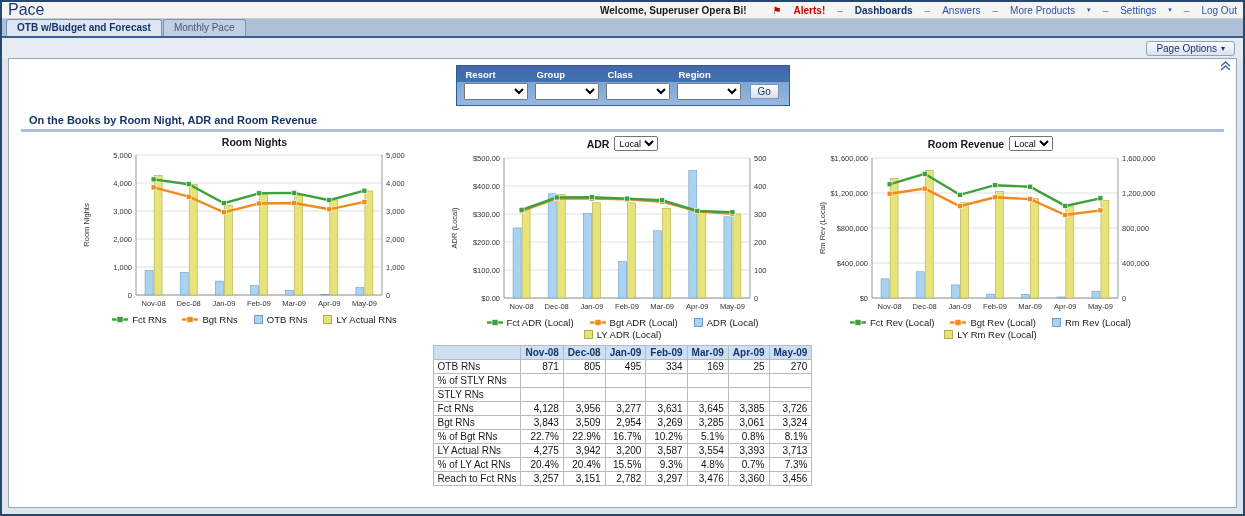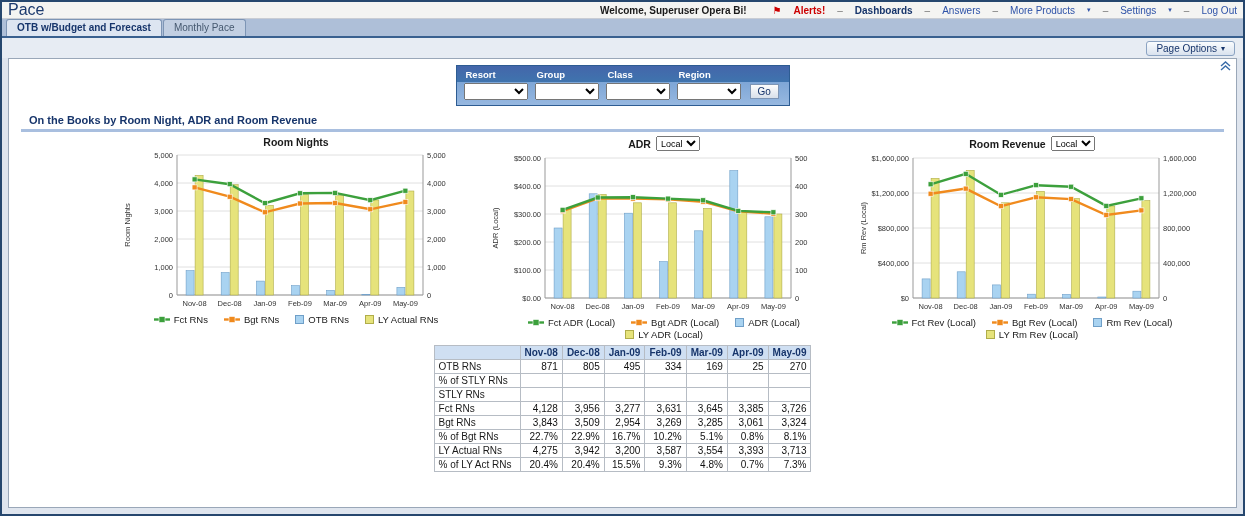--- a/index.html
+++ b/index.html
@@ -31,21 +31,21 @@
 
   .filter-bar{width:334px;margin:2px auto 8px;display:flex;align-items:stretch;background:linear-gradient(to bottom,#35689f 0,#46a 0,#3f74ae 16px,#7ea6d6 16px,#97b8e0 100%);padding:2px 7px 5px;border:1px solid #2d5c92}
   .filter-field{display:flex;flex-direction:column;margin-right:7px}
   .filter-field label{color:#fff;font-size:9.5px;font-weight:bold;padding:1px 2px 3px}
   .filter-field select{width:64px;height:17px;font-size:10px}
   .go-button{align-self:flex-end;margin-left:2px;margin-bottom:1px;font-size:10px;padding:1px 7px;background:linear-gradient(#fdfdfd,#d8e0ea);border:1px solid #7d95b5;border-radius:0;cursor:pointer;color:#17356b}
 
   .section-title{color:#17356b;font-size:11px;font-weight:bold;margin:2px 8px 3px}
   .section-rule{height:3px;background:#a9bfdf;margin-bottom:4px}
 
-  .charts{display:flex;justify-content:flex-end;padding:0 8px}
+  .charts{display:flex;justify-content:center;padding:0 8px}
   .chart{display:flex;flex-direction:column;align-items:center;width:368px}
   .chart-title{font-size:10.5px;font-weight:bold;color:#1a1a1a;display:flex;align-items:center;gap:5px;margin-bottom:1px}
   .chart-title select{font-size:9px;height:15px}
   svg .tick{font-size:7.5px;fill:#333;font-family:"Liberation Sans",sans-serif}
   .legend{display:flex;flex-wrap:wrap;justify-content:center;column-gap:16px;row-gap:1px;font-size:9.5px;color:#1a1a1a;margin-top:1px;max-width:340px}
   .legend-item{display:flex;align-items:center;gap:4px;white-space:nowrap}
 
   .table-wrap{display:flex;justify-content:center;margin-top:5px}
   table.data{border-collapse:collapse;font-size:10px}
   table.data th,table.data td{border:1px solid #b6bcc4;padding:0 4px;height:14px}
@@ -494,18 +494,28 @@
             <tr>
               <td class="label">% of LY Act RNs</td>
               <td class="val">20.4%</td>
               <td class="val">20.4%</td>
               <td class="val">15.5%</td>
               <td class="val">9.3%</td>
               <td class="val">4.8%</td>
               <td class="val">0.7%</td>
               <td class="val">7.3%</td>
             </tr>
+            <tr>
+              <td class="label">Reach to Fct RNs</td>
+              <td class="val">3,257</td>
+              <td class="val">3,151</td>
+              <td class="val">2,782</td>
+              <td class="val">3,297</td>
+              <td class="val">3,476</td>
+              <td class="val">3,360</td>
+              <td class="val">3,456</td>
+            </tr>
           </tbody>
         </table>
     </div>
   </div>
 
 </div>
 
 </body></html>

